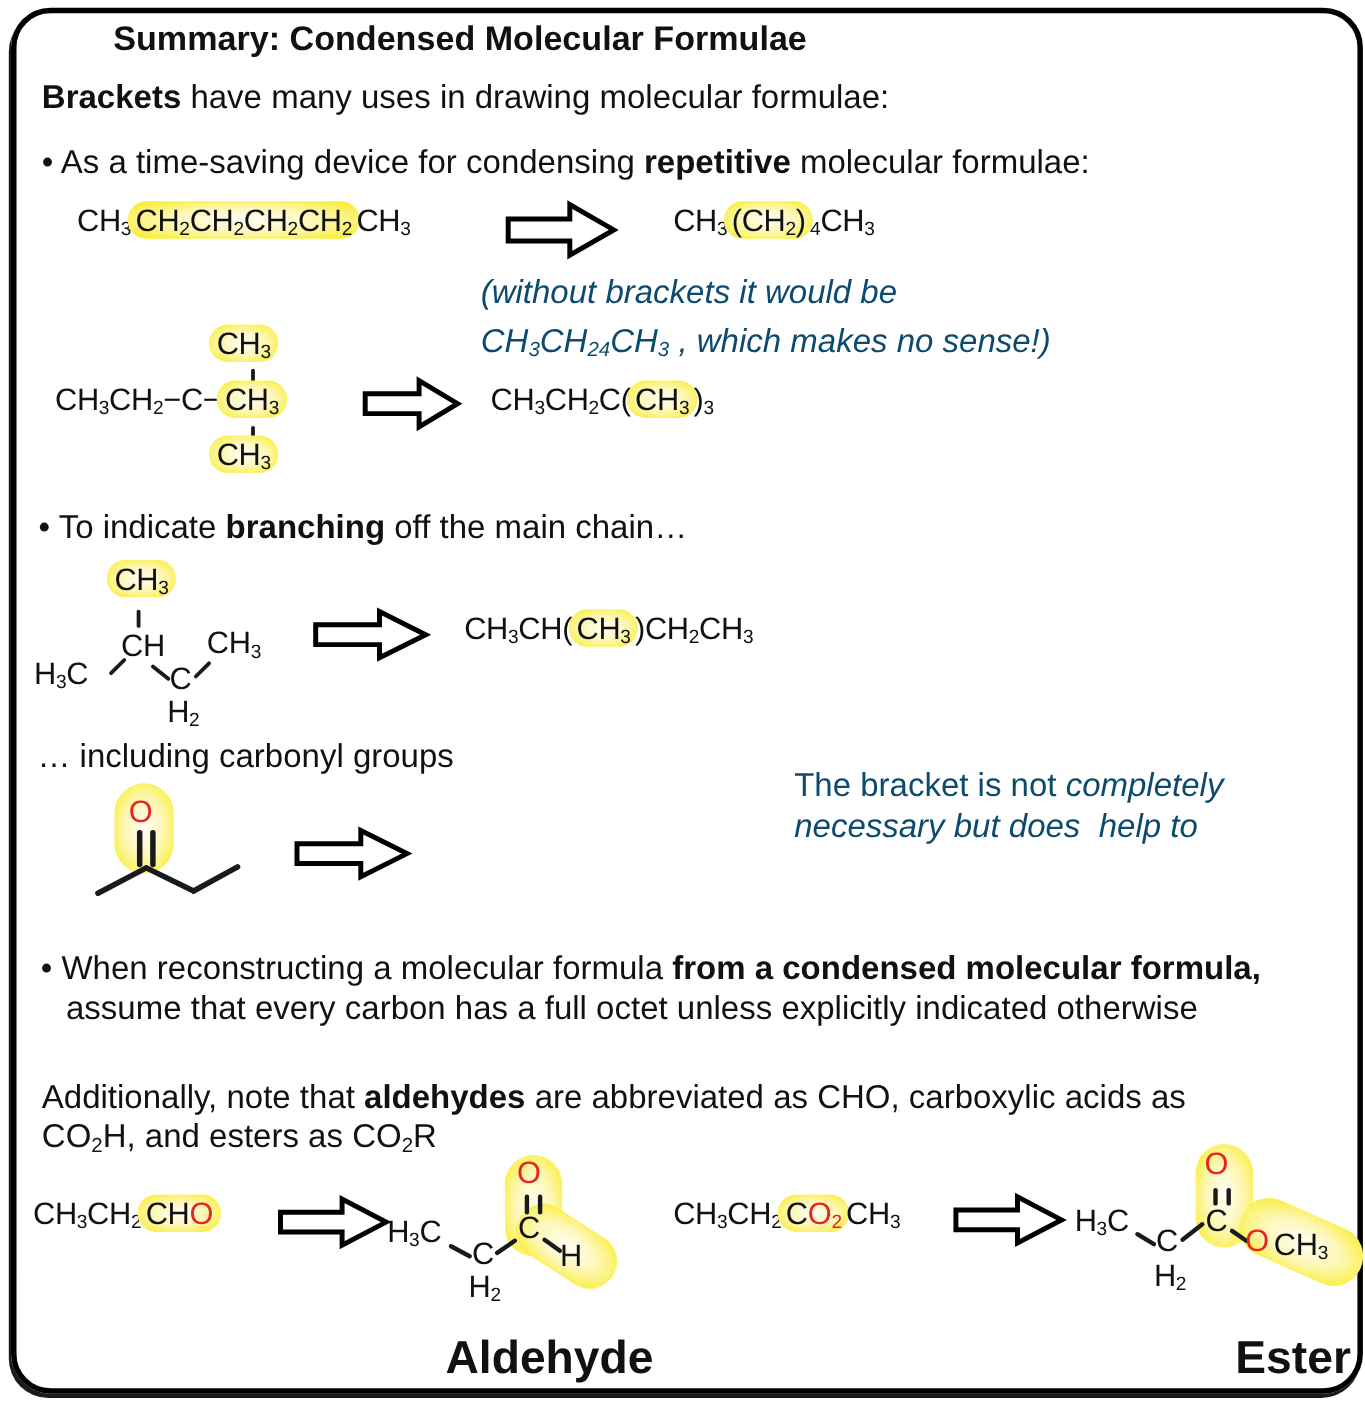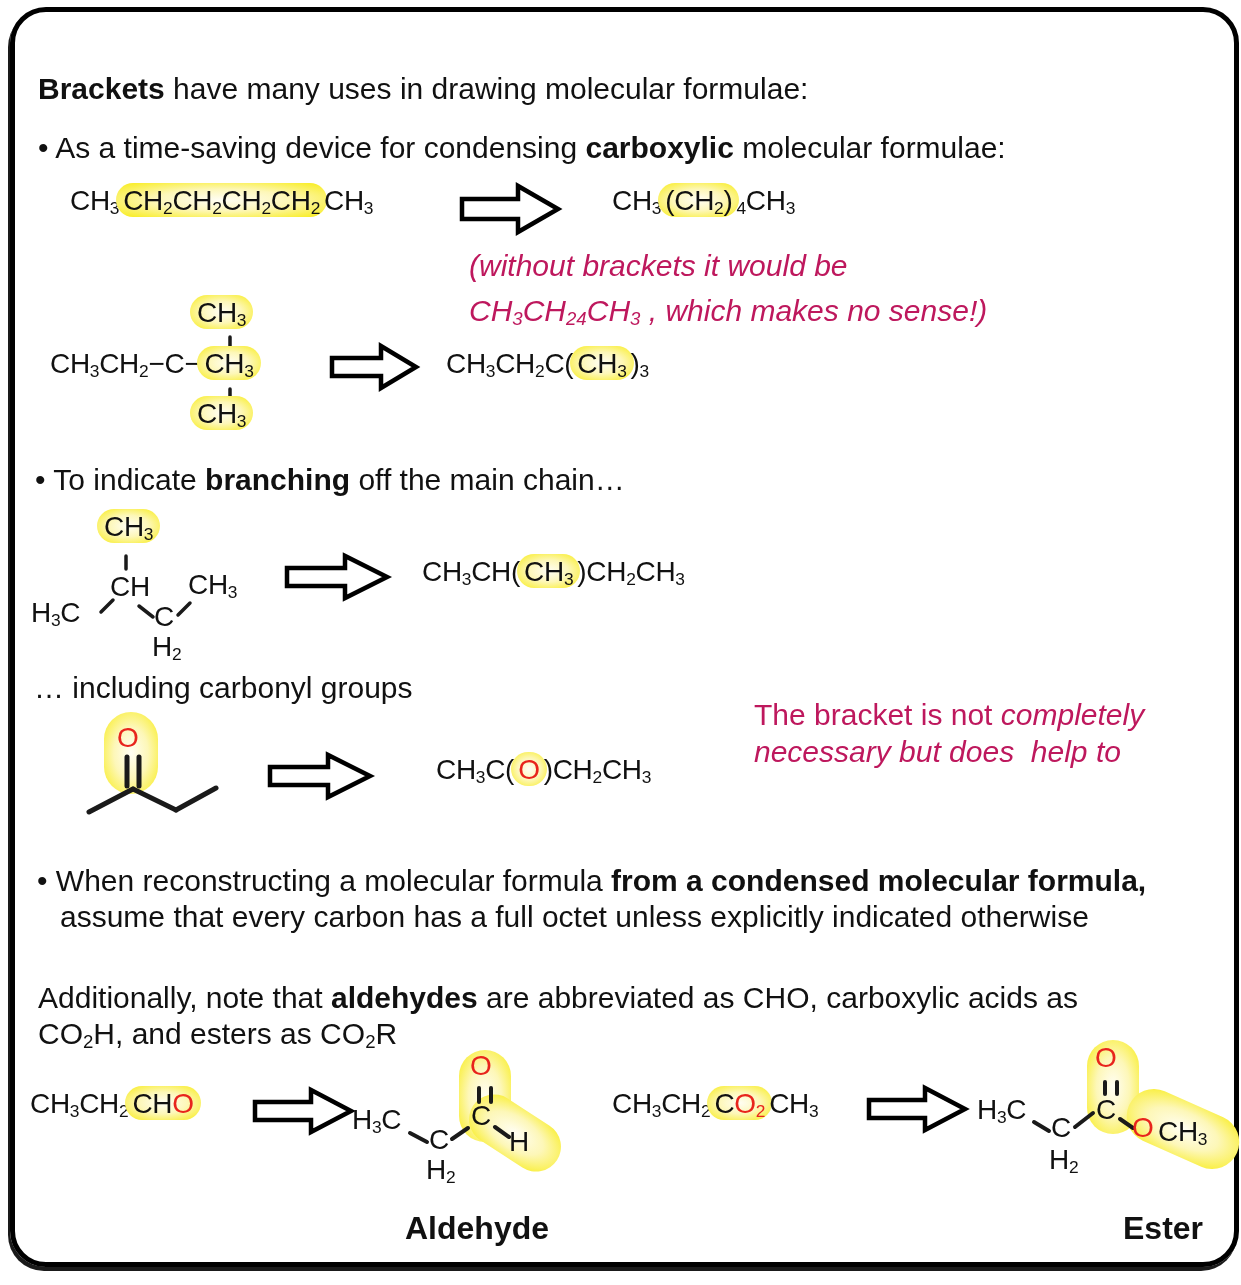--- a/index.html
+++ b/index.html
@@ -4,23 +4,23 @@
 <style>
   html,body{margin:0;padding:0;background:#fff;}
   .canvas{position:relative;width:1241px;height:1285px;background:#ffffff;overflow:hidden;
           font-family:"Liberation Sans",sans-serif;color:#111;}
   .frame{position:absolute;left:10px;top:7px;width:1219px;height:1250px;border:5px solid #000;
          border-radius:36px;box-shadow:-2px 4px 0 0 #1a1a1a;}
   .t{position:absolute;white-space:pre;z-index:3;}
   .body{font-size:30px;}
   .title{font-size:31px;font-weight:bold;}
   .formula{font-size:28px;letter-spacing:-0.3px;}
-  .gray{color:#be185d;margin-left:32px;}
+  .gray{color:#0c4a6e;}
   .it{font-style:italic;}
-  .lbl{font-size:32px;font-weight:bold;}
+  .lbl{font-size:42px;font-weight:bold;}
   sub{font-size:0.62em;vertical-align:-0.22em;line-height:0;}
   .b{font-weight:bold;text-align:right;}
   .i{font-style:italic;}
   .red{color:#e8241c;}
   .pill{background:radial-gradient(ellipse at center,#fffef4 0%,#fdf7b8 45%,#f8ec12 100%);
         border-radius:22px;padding:2px 7px 1px 7px;margin:0 -3px;}
   .spill{position:absolute;z-index:1;
          background:radial-gradient(ellipse at center,#fffef4 0%,#fdf7b8 45%,#f8ec12 100%);}
   .overlay{position:absolute;left:0;top:0;z-index:2;pointer-events:none;}
 </style>
@@ -72,22 +72,23 @@
     <g fill="#ffffff" stroke="#000" stroke-width="4.5">
       <polygon points="462,199 518,199 518,186 558,209 518,232 518,219 462,219"></polygon>
       <polygon points="332,358 381,358 381,346 416,367 381,388 381,376 332,376"></polygon>
       <polygon points="287,568 345,568 345,556 387,577 345,598 345,586 287,586"></polygon>
       <polygon points="270,767 328,767 328,755 370,776 328,797 328,785 270,785"></polygon>
       <polygon points="255,1102 311,1102 311,1090 351,1111 311,1132 311,1120 255,1120"></polygon>
       <polygon points="869,1100 925,1100 925,1088 965,1109 925,1130 925,1118 869,1118"></polygon>
     </g>
   </svg>
 
+  <div class="t title" style="left:103px;top:17px;">Summary: Condensed Molecular Formulae</div>
   <div class="t body" style="left:38px;top:72px;"><span class="b">Brackets</span><span> have many uses in drawing molecular formulae:</span></div>
-  <div class="t body" style="left:38px;top:131px;"><span>• As a time-saving device for condensing </span><span class="b">carboxylic</span><span> molecular formulae:</span></div>
+  <div class="t body" style="left:38px;top:131px;"><span>• As a time-saving device for condensing </span><span class="b">repetitive</span><span> molecular formulae:</span></div>
 
   <div class="t formula" style="left:70px;top:185px;"><span>CH</span><sub>3</sub><span class="pill"><span>CH</span><sub>2</sub><span>CH</span><sub>2</sub><span>CH</span><sub>2</sub><span>CH</span><sub>2</sub></span><span>CH</span><sub>3</sub></div>
   <div class="t formula" style="left:612px;top:185px;"><span>CH</span><sub>3</sub><span class="pill"><span>(CH</span><sub>2</sub><span>)</span></span><sub>4</sub><span>CH</span><sub>3</sub></div>
 
   <div class="t body gray it" style="left:437px;top:249px;"><span>(without brackets it would be</span></div>
   <div class="t body gray it" style="left:437px;top:294px;"><span>CH</span><sub>3</sub><span>CH</span><sub>24</sub><span>CH</span><sub>3</sub><span> , which makes no sense!)</span></div>
 
   <div class="t formula" style="left:193px;top:297px;"><span class="pill"><span>CH</span><sub>3</sub></span></div>
   <div class="t formula" style="left:50px;top:348px;"><span>CH</span><sub>3</sub><span>CH</span><sub>2</sub><span>−</span><span>C</span><span>−</span><span class="pill"><span>CH</span><sub>3</sub></span></div>
   <div class="t formula" style="left:193px;top:398px;"><span class="pill"><span>CH</span><sub>3</sub></span></div>
@@ -97,21 +98,20 @@
   <div class="t formula" style="left:100px;top:511px;"><span class="pill"><span>CH</span><sub>3</sub></span></div>
   <div class="t formula" style="left:110px;top:571px;">CH</div>
   <div class="t formula" style="left:31px;top:597px;"><span>H</span><sub>3</sub><span>C</span></div>
   <div class="t formula" style="left:188px;top:569px;"><span>CH</span><sub>3</sub></div>
   <div class="t formula" style="left:154px;top:601px;">C</div>
   <div class="t formula" style="left:152px;top:631px;"><span>H</span><sub>2</sub></div>
   <div class="t formula" style="left:422px;top:556px;"><span>CH</span><sub>3</sub><span>CH(</span><span class="pill"><span>CH</span><sub>3</sub></span><span>)CH</span><sub>2</sub><span>CH</span><sub>3</sub></div>
 
   <div class="t body" style="left:34px;top:671px;">… including carbonyl groups</div>
   <div class="t formula red" style="left:117px;top:722px;">O</div>
-  <div class="t formula" style="left:436px;top:754px;"><span>CH</span><sub>3</sub><span>C(</span><span class="pill"><span class="red">O</span></span><span>)CH</span><sub>2</sub><span>CH</span><sub>3</sub></div>
   <div class="t body gray" style="left:722px;top:698px;"><span>The bracket is not </span><span class="i">completely</span></div>
   <div class="t body gray" style="left:722px;top:735px;font-style:italic;"><span>necessary but does  help to</span></div>
 
   <div class="t body" style="left:37px;top:864px;"><span>• When reconstructing a molecular formula </span><span class="b">from a condensed molecular formula,</span></div>
   <div class="t body" style="left:60px;top:900px;">assume that every carbon has a full octet unless explicitly indicated otherwise</div>
 
   <div class="t body" style="left:38px;top:981px;"><span>Additionally, note that </span><span class="b">aldehydes</span><span> are abbreviated as CHO, carboxylic acids as</span></div>
   <div class="t body" style="left:38px;top:1017px;"><span>CO</span><sub>2</sub><span>H, and esters as CO</span><sub>2</sub><span>R</span></div>
 
   <div class="t formula" style="left:30px;top:1088px;"><span>CH</span><sub>3</sub><span>CH</span><sub>2</sub><span class="pill"><span>CH</span><span class="red">O</span></span></div>

